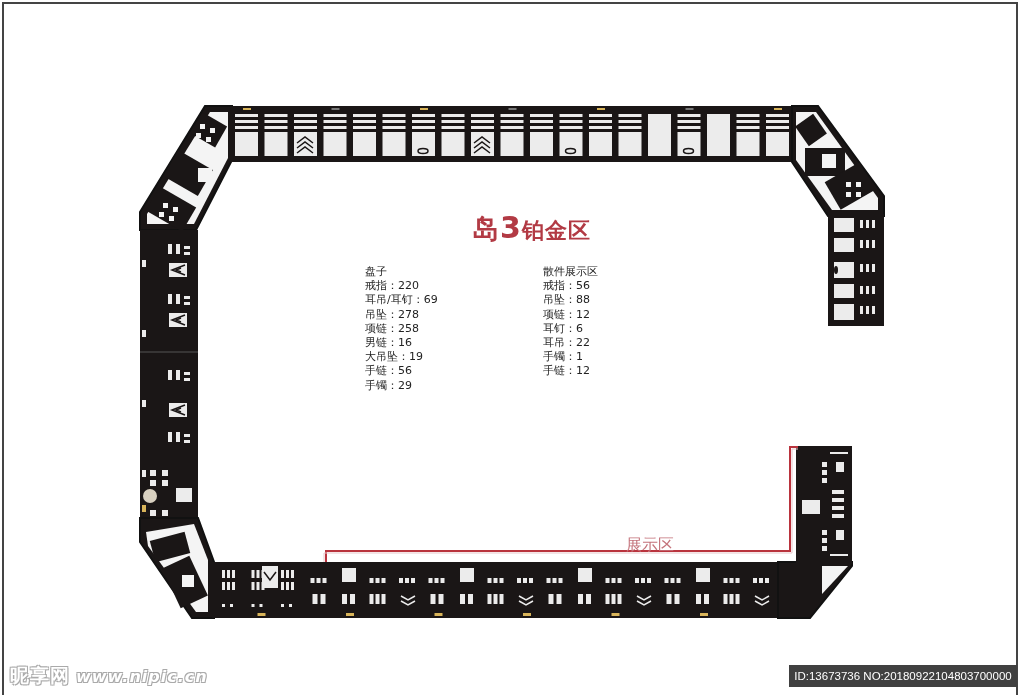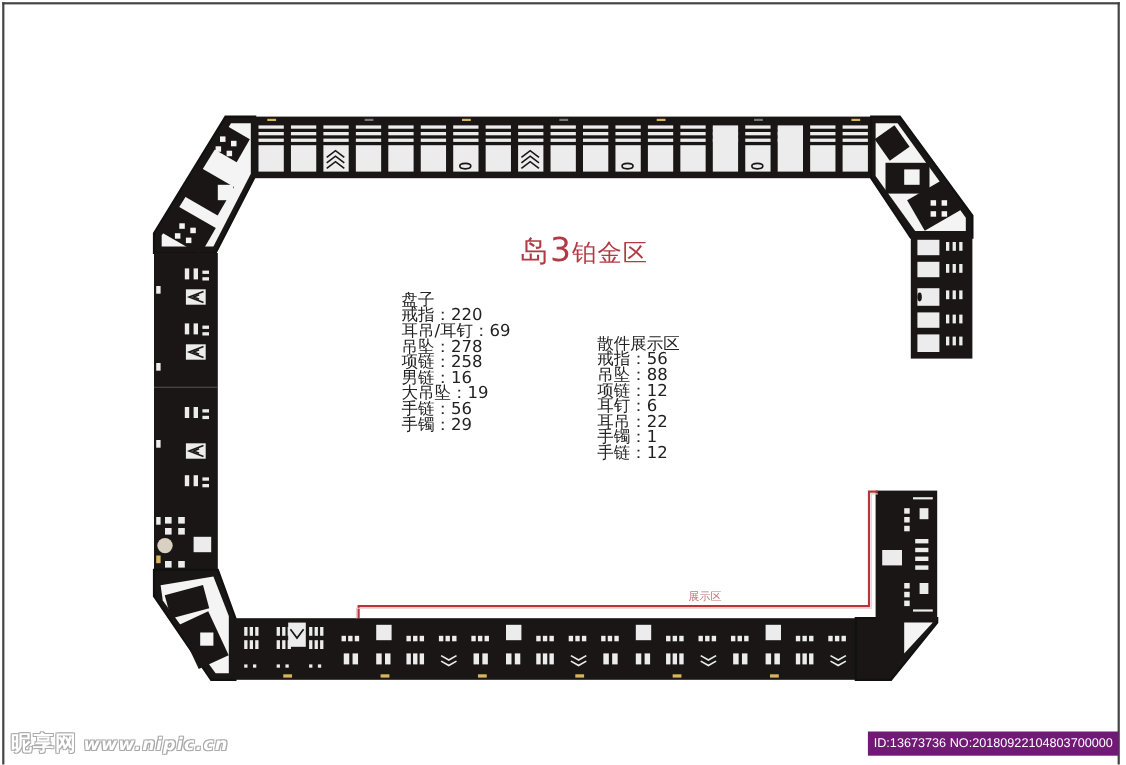--- a/index.html
+++ b/index.html
@@ -1,27 +1,27 @@
 <!DOCTYPE html>
 <html><head>
 <meta charset="utf-8">
 <style>
   html, body { margin:0; padding:0; }
   body { width:1024px; height:695px; background:#ffffff; position:relative; overflow:hidden; font-family:"DejaVu Sans", sans-serif; }
   .frame { position:absolute; left:2px; top:2px; width:1016px; height:700px; border:2px solid #444; border-bottom:none; box-sizing:border-box; }
   svg.plan { position:absolute; left:0; top:0; }
-  .title { position:absolute; left:472px; top:210px; color:#b23a44; font-size:27px; font-weight:normal; letter-spacing:1px; font-family:"DejaVu Sans", sans-serif;text-align:center; }
+  .title { position:absolute; left:472px; top:210px; color:#b23a44; font-size:27px; font-weight:bold; letter-spacing:1px; font-family:"DejaVu Sans", sans-serif;text-align:center; }
   .title .num { font-size:30px; }
-  .list { position:absolute; font-size:15px; line-height:14.2px; color:#222; font-family:"DejaVu Sans", sans-serif; }
+  .list { position:absolute; font-size:11px; line-height:14.2px; color:#222; font-family:"DejaVu Sans", sans-serif; }
   .list .hdr { margin-bottom:0; }
-  .zone-label { position:absolute; left:626px; top:535px; font-size:10px; color:#c4737b; font-family:"DejaVu Serif", serif; }
+  .zone-label { position:absolute; left:626px; top:535px; font-size:16px; color:#c4737b; font-family:"DejaVu Serif", serif; }
   .wm-left { position:absolute; left:10px; top:663px; font-size:19px; font-weight:bold; color:#fff; letter-spacing:1px;
              text-shadow: -1px -1px 0 #aaa, 1px -1px 0 #aaa, -1px 1px 0 #aaa, 1px 1px 0 #aaa; font-family:"DejaVu Sans", sans-serif; }
   .wm-left .url { font-size:16px; font-style:italic; margin-left:6px; }
-  .wm-right { position:absolute; left:789px; top:665px; width:228px; height:22px; background:#701a75; color:#fff; font-size:11.5px;
+  .wm-right { position:absolute; left:789px; top:665px; width:228px; height:22px; background:#404040; color:#fff; font-size:11.5px;
               line-height:22px; text-align:center; font-family:"Liberation Sans", sans-serif; }
 </style>
 </head>
 <body>
 
 <div class="frame"></div>
 
 <svg class="plan" width="1024" height="695" viewBox="0 0 1024 695">
 
   <polygon points="207,107 230,107 230,160 198,212 140,212 140,232" fill="none"></polygon>
@@ -382,21 +382,21 @@
   <div><span>戒指</span>：<span>220</span></div>
   <div><span>耳吊/耳钉</span>：<span>69</span></div>
   <div><span>吊坠</span>：<span>278</span></div>
   <div><span>项链</span>：<span>258</span></div>
   <div><span>男链</span>：<span>16</span></div>
   <div><span>大吊坠</span>：<span>19</span></div>
   <div><span>手链</span>：<span>56</span></div>
   <div><span>手镯</span>：<span>29</span></div>
 </div>
 
-<div class="list" style="left:543px; top:265px;margin-top:40px;">
+<div class="list" style="left:543px; top:265px;">
   <div class="hdr">散件展示区</div>
   <div><span>戒指</span>：<span>56</span></div>
   <div><span>吊坠</span>：<span>88</span></div>
   <div><span>项链</span>：<span>12</span></div>
   <div><span>耳钉</span>：<span>6</span></div>
   <div><span>耳吊</span>：<span>22</span></div>
   <div><span>手镯</span>：<span>1</span></div>
   <div><span>手链</span>：<span>12</span></div>
 </div>
 

